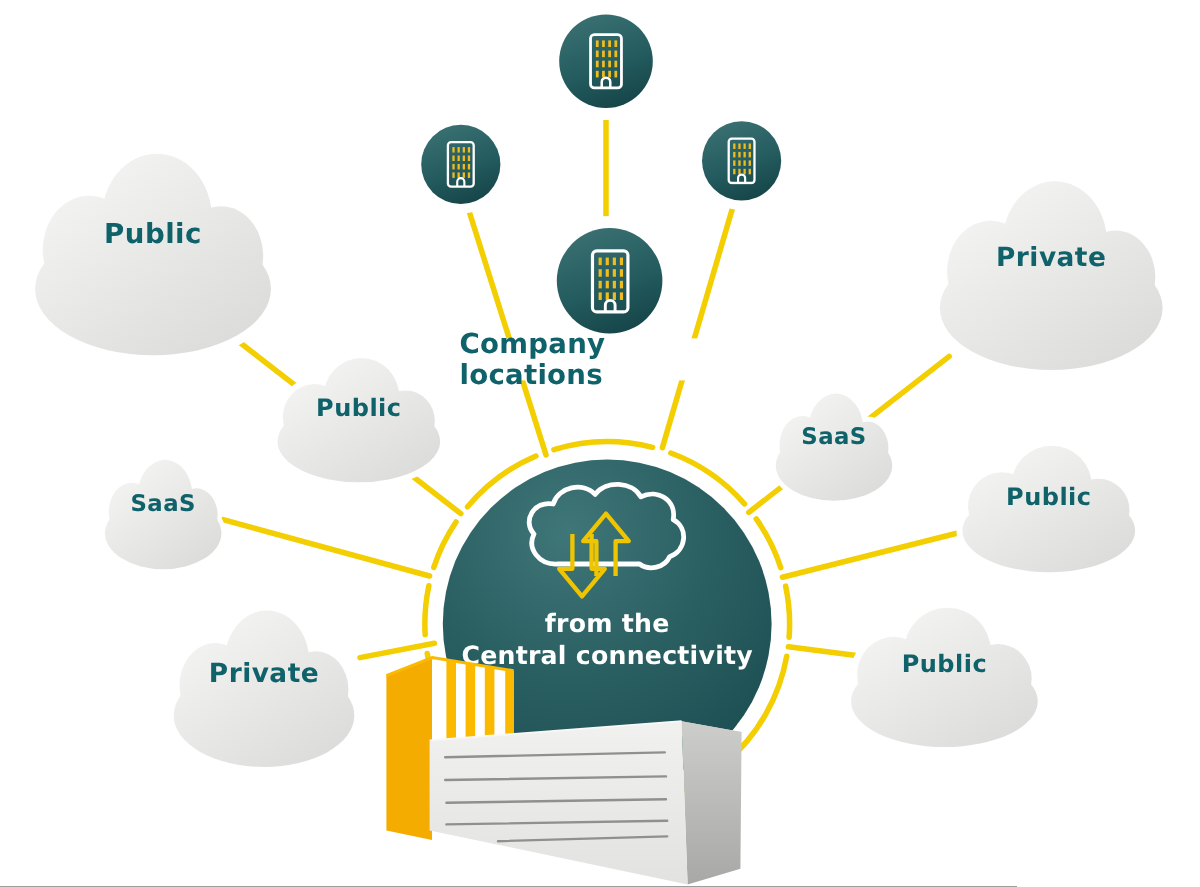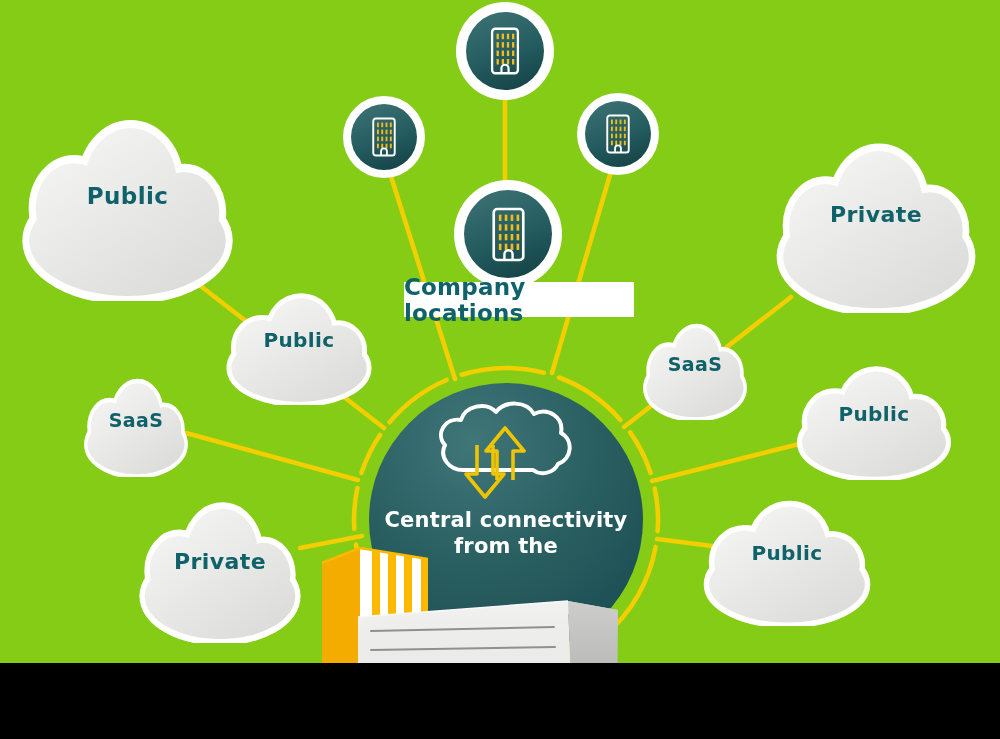--- a/index.html
+++ b/index.html
@@ -1,17 +1,17 @@
 <!DOCTYPE html>
 <html><head>
 <meta charset="utf-8">
 <style>
   html,body{margin:0;padding:0;background:#000;}
   .scene{
-    position:relative;width:1000px;height:663px;background:#84cc16;overflow:hidden;
+    position:relative;width:1000px;height:739px;background:#ffffff;overflow:hidden;
     font-family:"DejaVu Sans","Liberation Sans",sans-serif;
   }
   .scene svg{display:block;}
   
   .connectors{position:absolute;left:0;top:0;width:1000px;height:739px;z-index:1;}
   
   .cloud{position:absolute;z-index:2;}
   .cloud .cloud-shape{position:absolute;left:0;top:0;width:100%;height:100%;overflow:visible;}
   .cloud-label{
     position:absolute;inset:0;display:flex;align-items:center;justify-content:center;
@@ -42,21 +42,21 @@
         background:linear-gradient(160deg,#3a7072 8%,#235b5e 55%,#123f43 100%);}
   .n1{left:456px;top:2px;width:98px;height:98px;}   .n1 .node-inner{width:78px;height:78px;}
   .n2{left:343px;top:96px;width:82px;height:82px;}  .n2 .node-inner{width:66px;height:66px;}
   .n3{left:577px;top:93px;width:82px;height:82px;}  .n3 .node-inner{width:66px;height:66px;}
   .n4{left:454px;top:180px;width:108px;height:108px;} .n4 .node-inner{width:88px;height:88px;}
   .n1 .bicon{width:36px;height:48px;}
   .n2 .bicon,.n3 .bicon{width:30px;height:40px;}
   .n4 .bicon{width:41px;height:55px;}
   
   .loc-label{
-    position:absolute;left:404px;top:282px;width:230px;height:35px;background:#fff;z-index:3;
+    position:absolute;left:383px;top:282px;width:230px;height:35px;background:#fff;z-index:3;
     display:flex;align-items:center;justify-content:center;
     color:#10626a;font-weight:bold;font-size:23px;letter-spacing:.2px;
   }
   
   .datacenter{position:absolute;left:315px;top:500px;width:310px;height:239px;z-index:4;}
   .defs-svg{position:absolute;width:0;height:0;}
 </style>
 </head>
 <body>
 
@@ -189,22 +189,22 @@
 
   <div class="hub">
     <svg class="hub-icon" viewBox="0 0 150 105">
       <path d="M34,67 C18,68 8,54 14,42 C4,31 14,14 30,17 C34,3 55,-2 65,9 C74,-3 96,-2 103,11 C117,4 133,14 130,30 C143,37 141,56 127,61 C123,70 110,73 102,67 Z" fill="none" stroke="#ffffff" stroke-width="4" stroke-linecap="round" stroke-linejoin="round"></path>
       <g fill="none" stroke="#efc400" stroke-width="3.6" stroke-linejoin="round">
         <path d="M66,77 L66,48 L55,48 L74,25 L93,48 L82,48 L82,77"></path>
         <path d="M46,42 L46,71 L35,71 L54,94 L73,71 L62,71 L62,42"></path>
       </g>
     </svg>
     <div class="hub-text">
+      <div>from the</div>
       <div>Central connectivity</div>
-      <div>from the</div>
     </div>
   </div>
 
   <div class="node n1">
     <div class="node-inner">
       <svg class="bicon" viewBox="0 0 40 54">
           <use href="#buildingIcon" xlink:href="#buildingIcon"></use>
         </svg>
     </div>
   </div>

